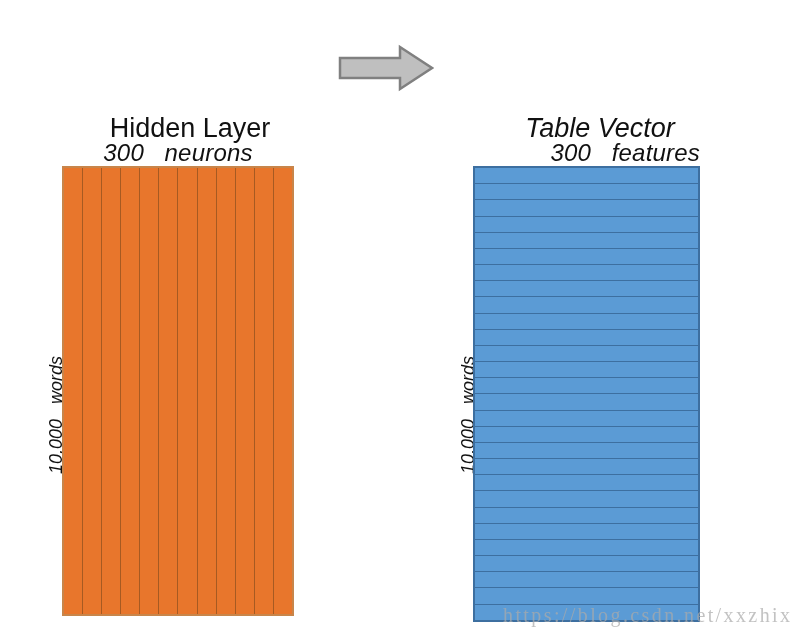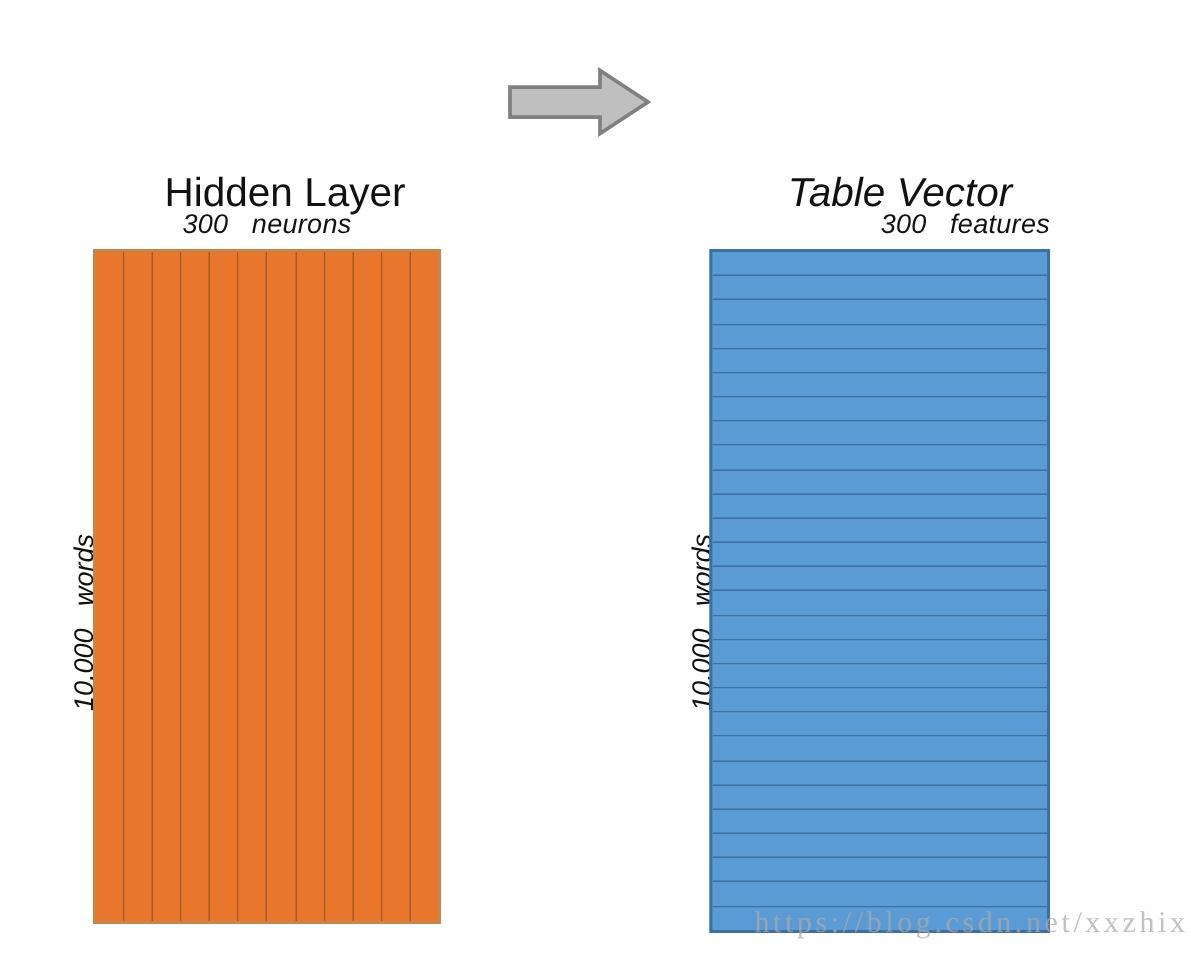--- a/index.html
+++ b/index.html
@@ -56,21 +56,21 @@
     top: 44px;
     width: 96px;
     height: 48px;
   }
   .arrow-wrap svg { display: block; }
 
   
   .top-caption {
     position: absolute;
     font-style: italic;
-    font-size: 18px;
+    font-size: 24px;
     letter-spacing: 0.2px;
     white-space: pre;
     color: #111111;
   }
   .cap-left  { left: 62px;  top: 139px; width: 232px; text-align: center; }
   .cap-right { left: 473px; top: 139px; width: 227px; text-align: right; }
 
   
   .side-caption {
     position: absolute;

